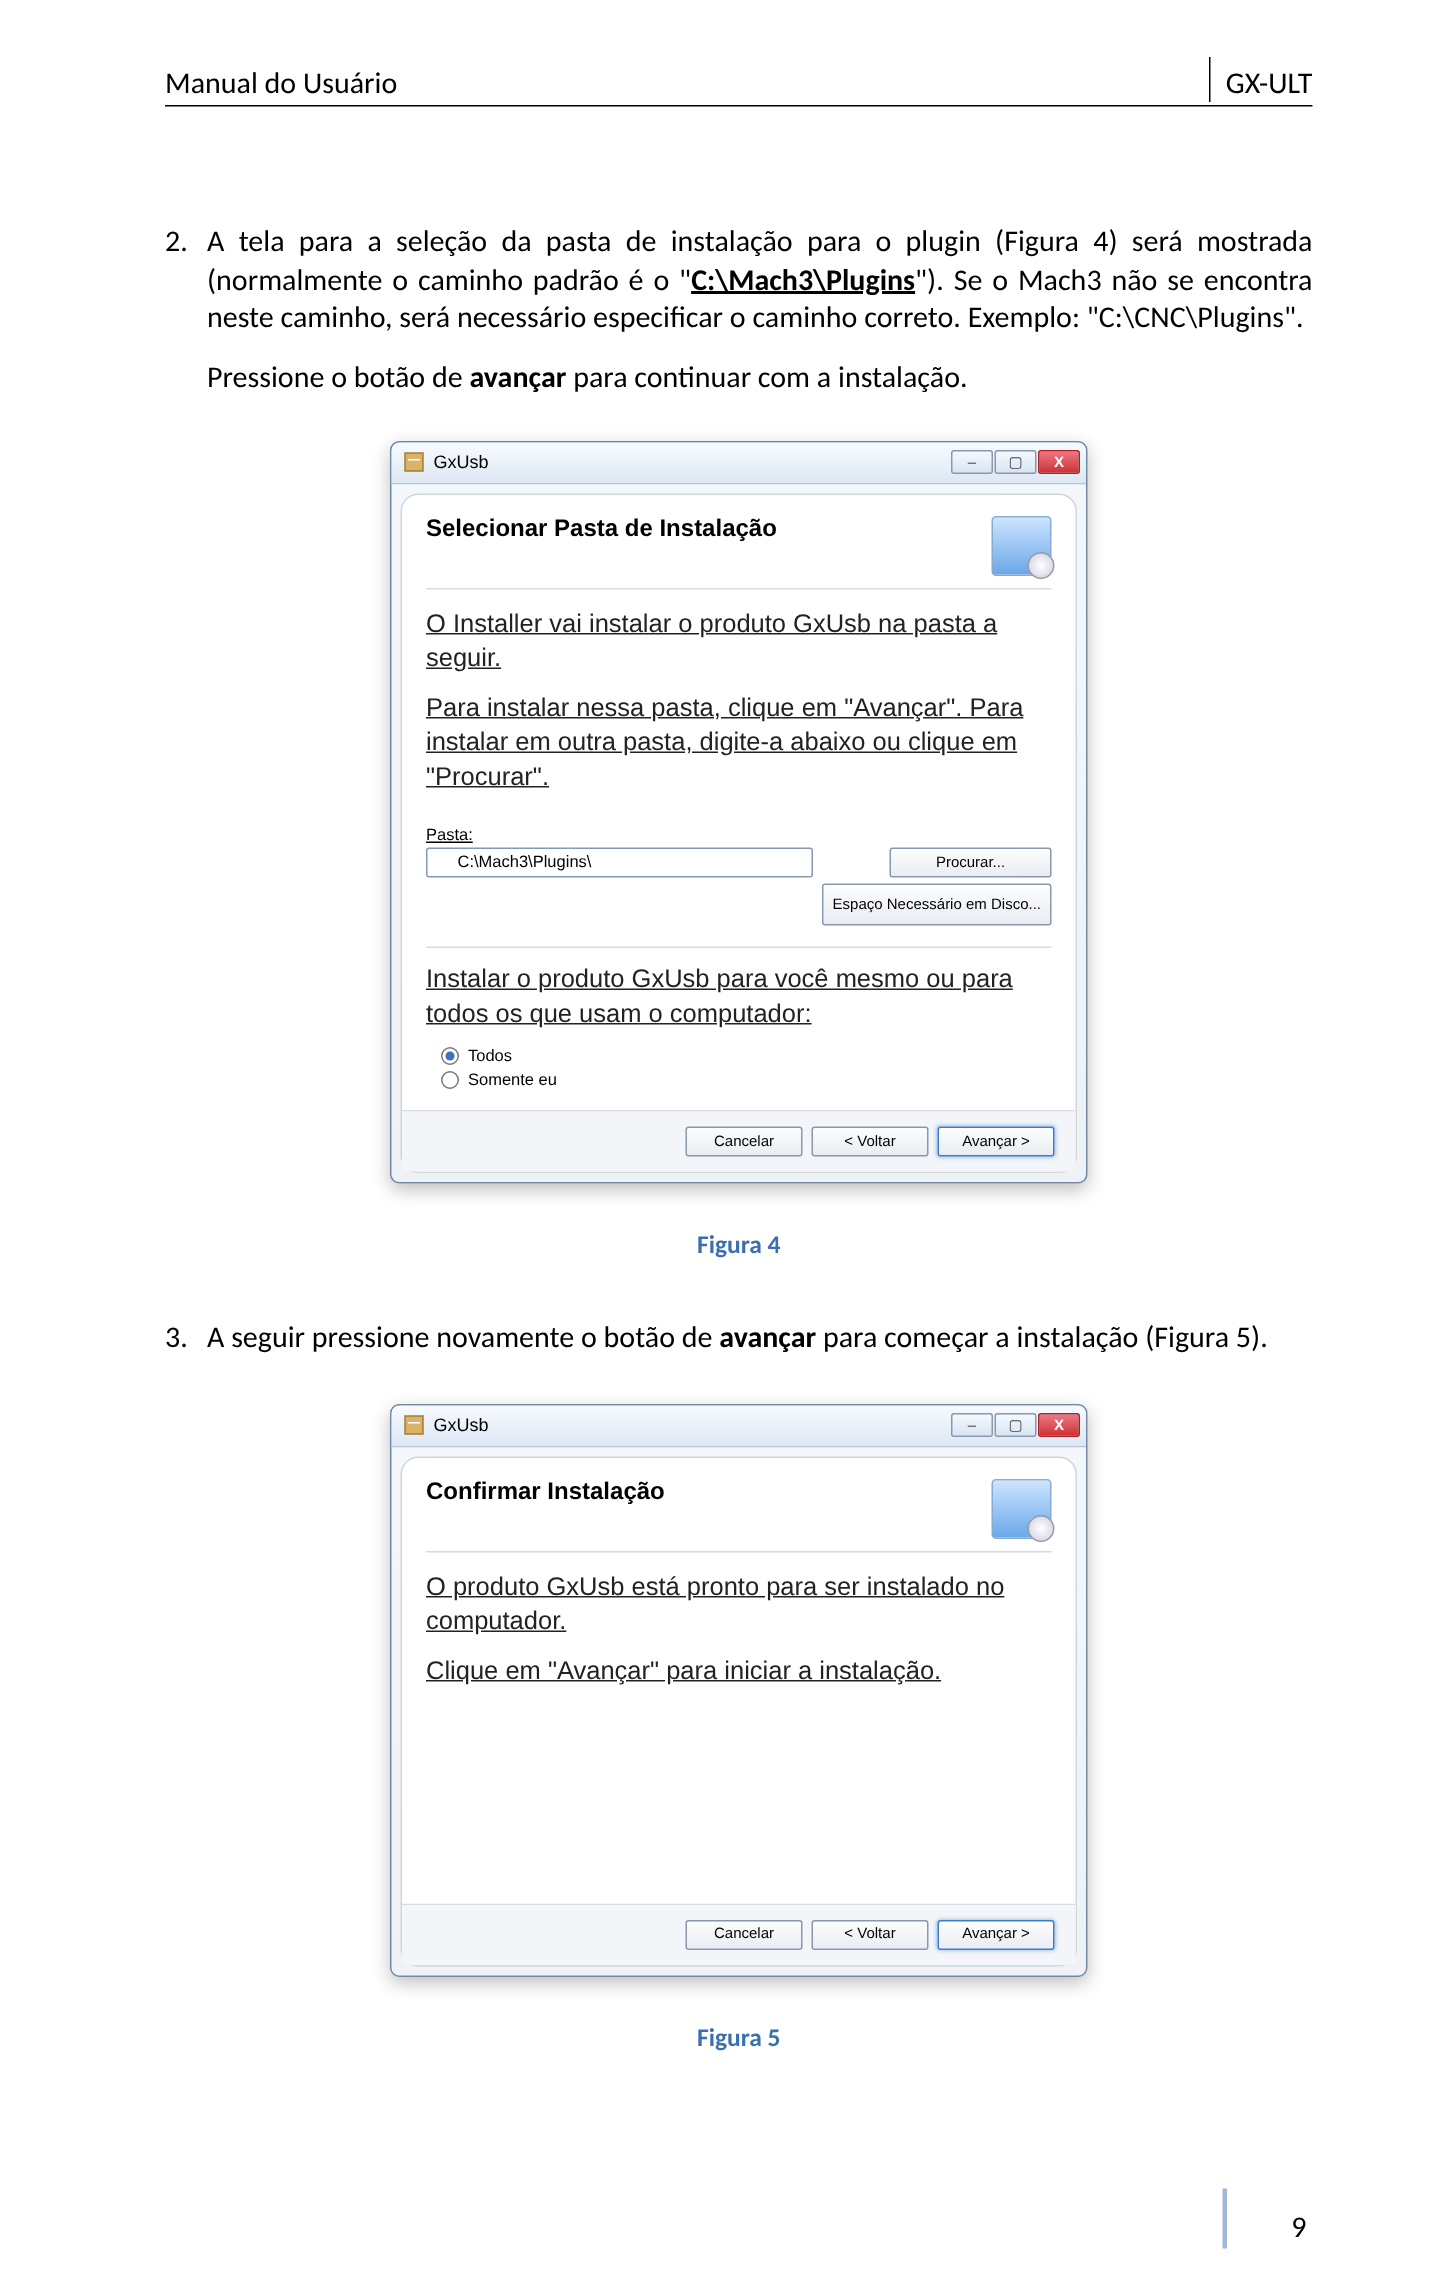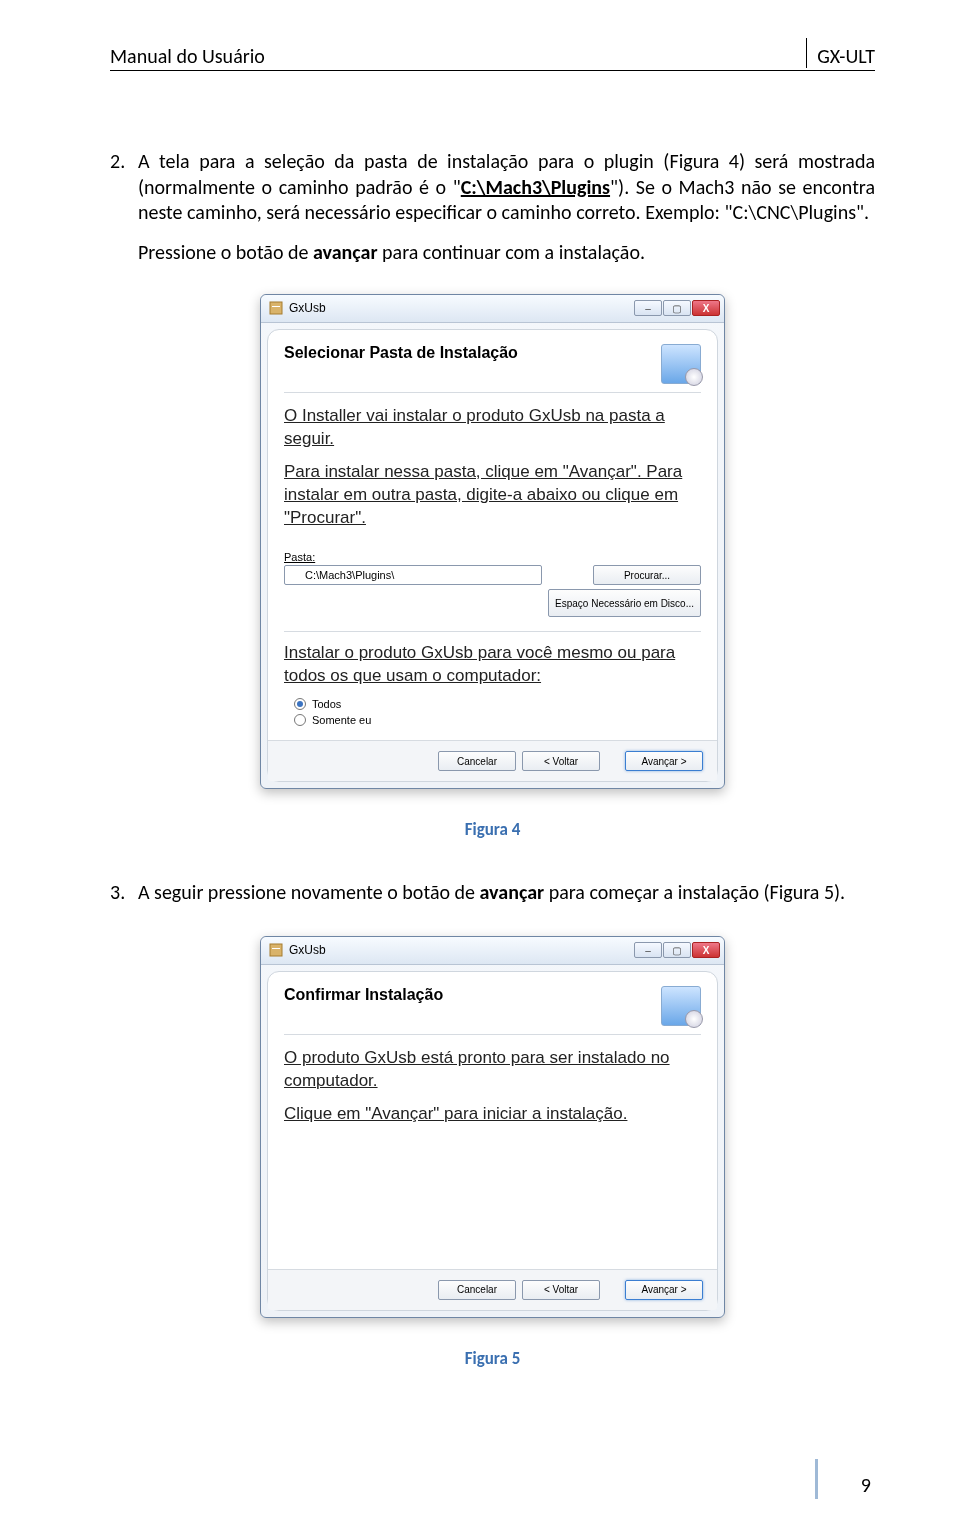--- a/index.html
+++ b/index.html
@@ -125,21 +125,20 @@
     display:flex; justify-content:flex-end; gap:6px;
     border-top:1px solid #d6dbe1;
     margin: 14px -16px -10px -16px;
     padding: 10px 14px;
     background:#f3f5f8;
     border-radius:0 0 3px 3px;
   }
   .dlgbtn.primary {
     border:1px solid #3b7ed1;
     box-shadow: 0 0 3px rgba(59,126,209,.6);
-    margin-left: 19px;
   }
   .caption {
     text-align:center;
     color:#3a6fb0;
     font-weight:bold;
     font-size:17px;
     margin: 30px 0 40px;
   }
   .dlg-tall .dlg-inner { min-height: 340px; position:relative; }
   .dlg-tall .dlg-footer { position:absolute; bottom:0; left:0; right:0; margin:0; }

